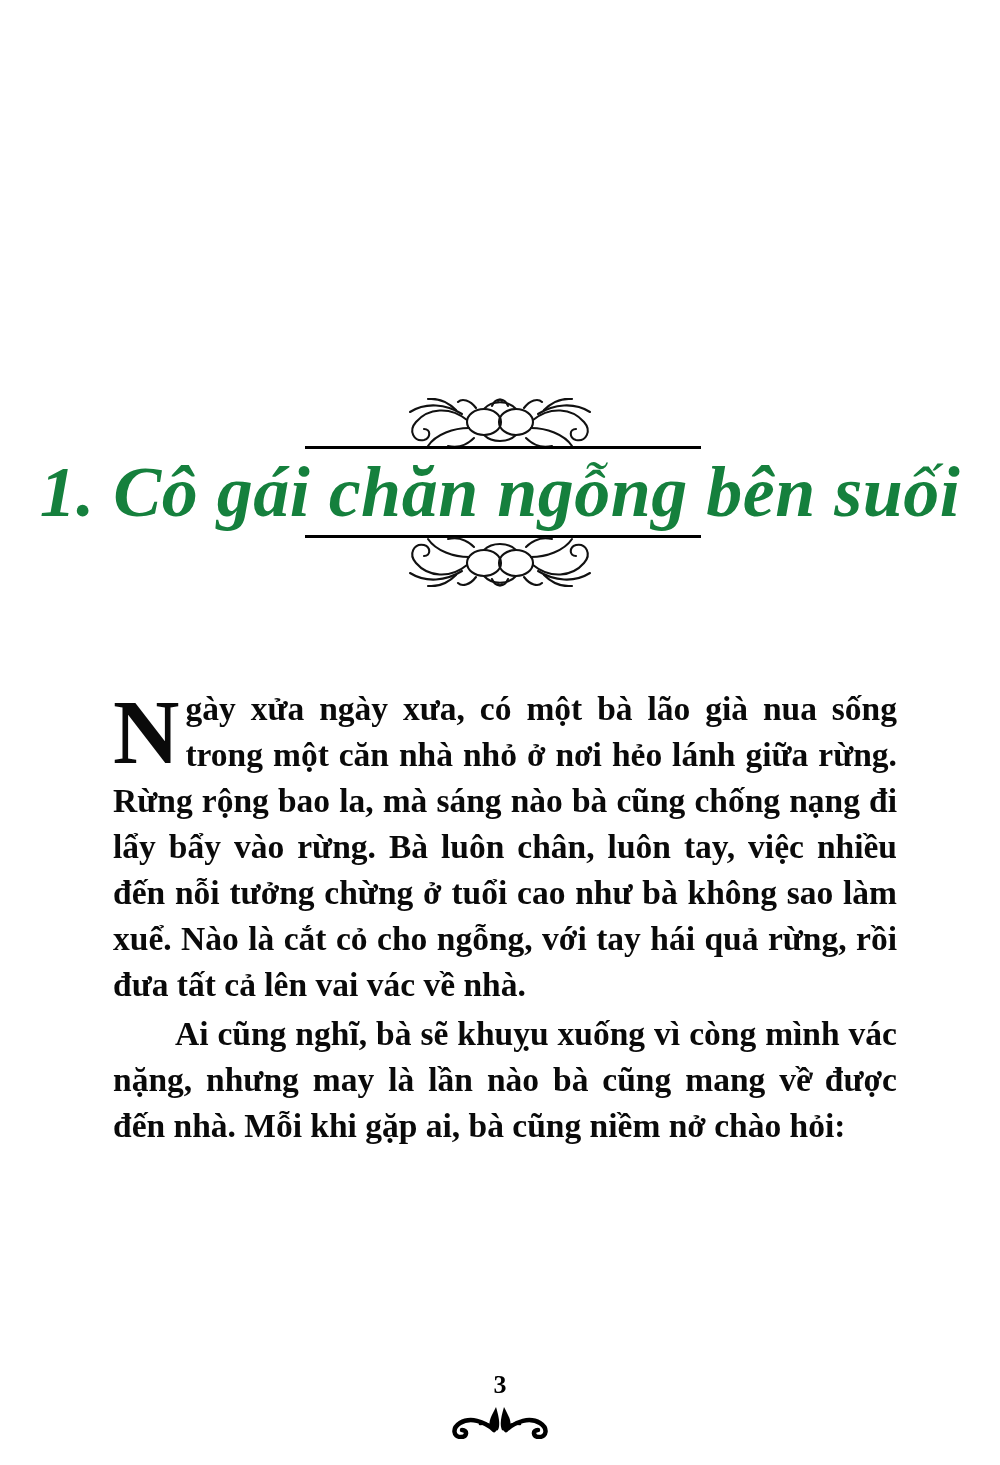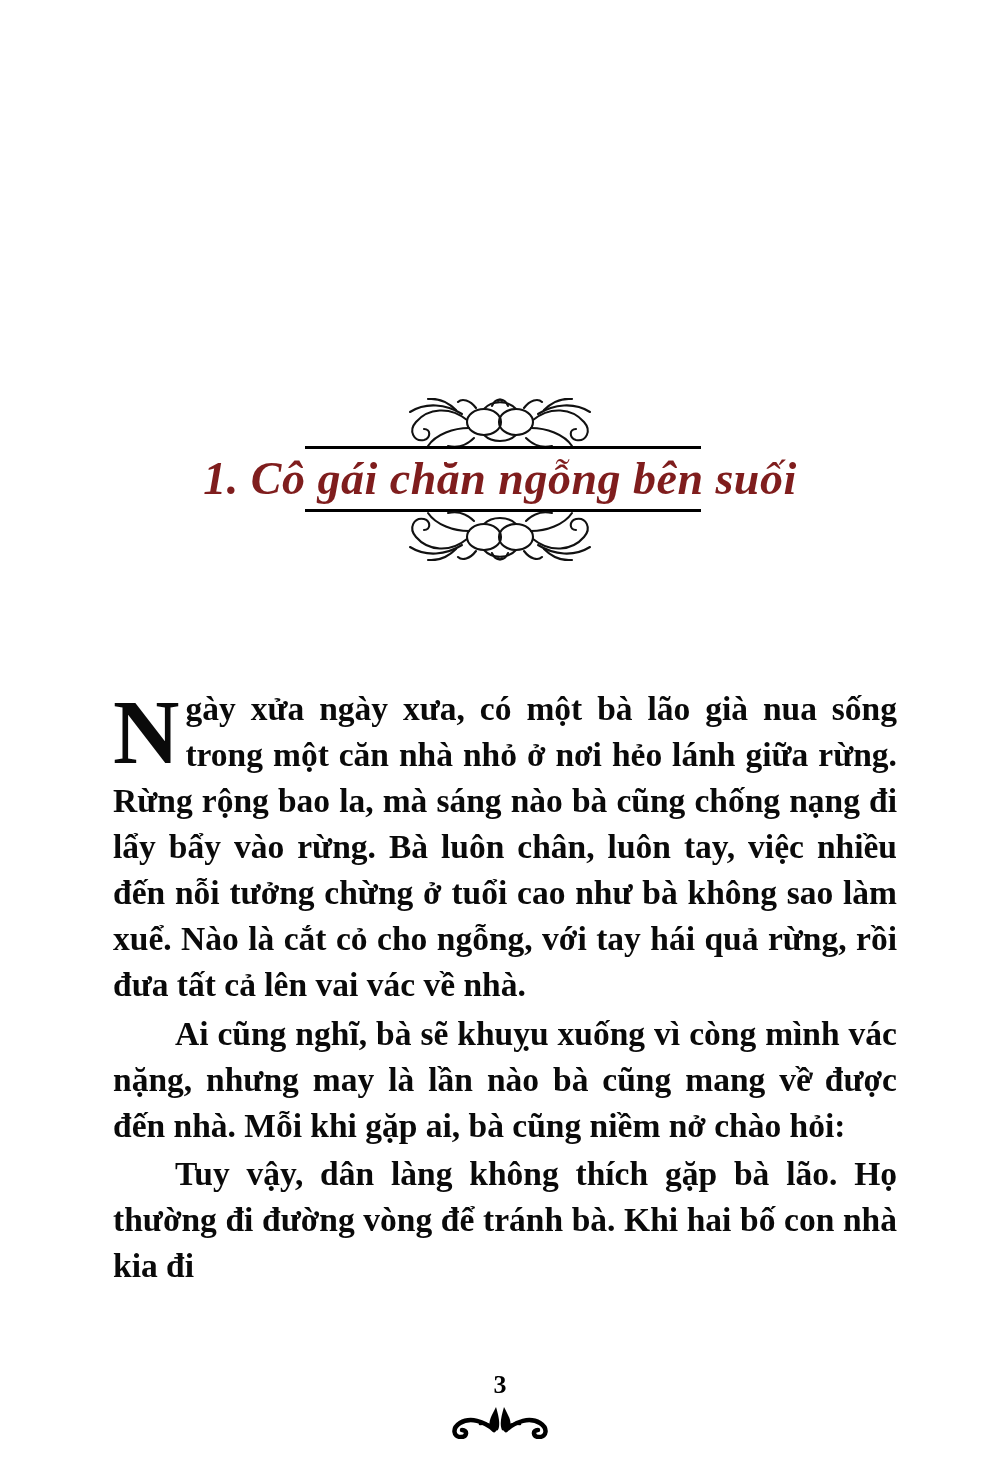--- a/index.html
+++ b/index.html
@@ -46,24 +46,24 @@
     height: 3px;
     background: #000;
   }
   .rule.top  { top: 48px; }
   .rule.bot  { top: 4px; }
 
   .chapter-title {
     font-family: "Liberation Serif", "DejaVu Serif", serif;
     font-style: italic;
     font-weight: 700;
-    font-size: 46px;
+    font-size: 72px;
     line-height: 1.02;
     letter-spacing: 0.5px;
-    color: #7f1d1d;
+    color: #15803d;
     margin: 6px 0 2px 0;
     white-space: nowrap;
     transform: scaleX(1.0);
   }
 
   
   .body-text {
     position: absolute;
     left: 113px;
     top: 686px;
@@ -191,21 +191,20 @@
     </div>
   </div>
 
   <div class="body-text">
 
     <p class="first"><span class="dropcap">N</span><span>gày xửa ngày xưa, có một bà lão già nua sống trong một căn nhà nhỏ ở nơi hẻo lánh giữa rừng. Rừng rộng bao la, mà sáng nào bà cũng chống nạng đi lẩy bẩy vào rừng. Bà luôn chân, luôn tay, việc nhiều đến nỗi tưởng chừng ở tuổi cao như bà không sao làm xuể. Nào là cắt cỏ cho ngỗng, với tay hái quả rừng, rồi đưa tất cả lên vai vác về nhà.</span></p>
 
     <p>Ai cũng nghĩ, bà sẽ khuỵu xuống vì còng mình vác nặng, nhưng may là lần nào bà cũng mang về được đến nhà. Mỗi khi gặp ai, bà cũng niềm nở chào hỏi:</p>
 
 
-    <p>Tuy vậy, dân làng không thích gặp bà lão. Họ thường đi đường vòng để tránh bà. Khi hai bố con nhà kia đi</p>
 
     <span class="stray-tick">'</span>
   </div>
 
   <div class="footer">
     <div class="page-number">3</div>
     <svg class="foot-orn" width="120" height="36" viewBox="0 0 120 36">
       <g fill="#000">
 
         <path d="M56 4 C 52 12, 48 18, 50 24 C 52 29, 58 29, 59 24 C 60 18, 58 11, 56 4 Z"></path>

